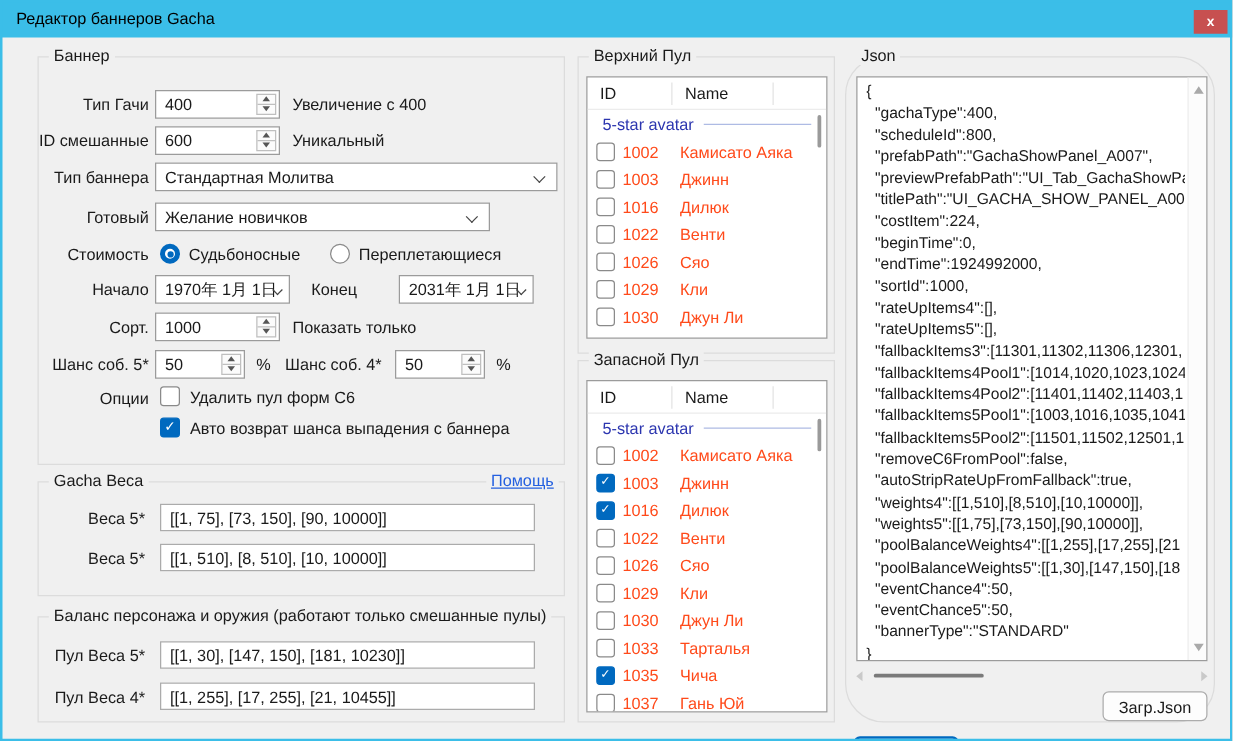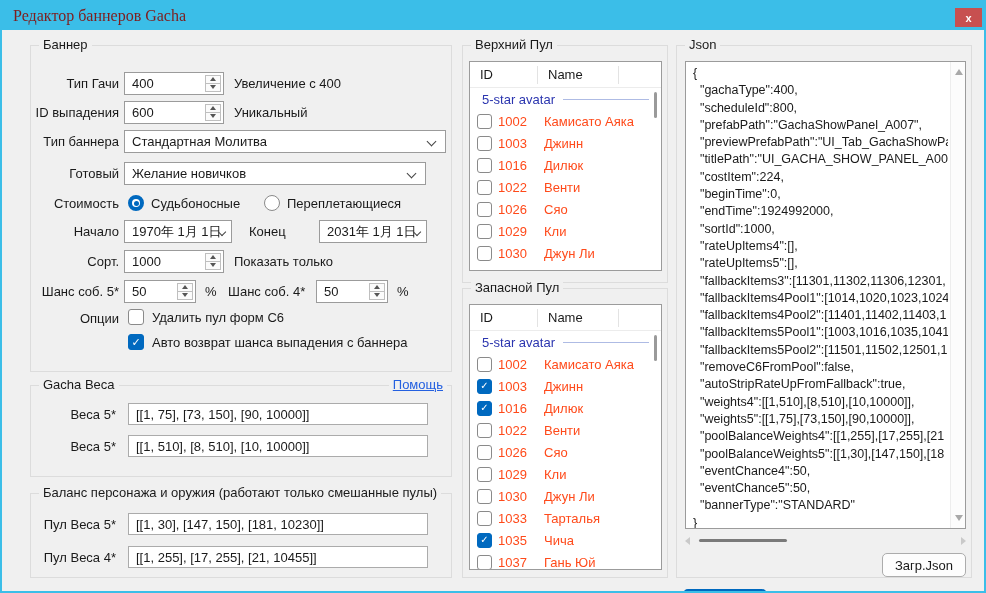--- a/index.html
+++ b/index.html
@@ -4,21 +4,21 @@
 <style>
   * { margin:0; padding:0; box-sizing:border-box; }
   html,body { background:#D8D8D8; }
   body { font-family:"Liberation Sans", sans-serif; font-size:13px; color:#1A1A1A; }
 
   .window { position:relative; width:986px; height:593px; background:#F0F0F0; overflow:hidden; }
   .frame  { position:absolute; inset:0; border:2px solid var(--color-titlebar,#3BBEE8); pointer-events:none; z-index:60; }
 
   
   .titlebar { position:absolute; left:0; top:0; right:0; height:30px; background:var(--color-titlebar,#3BBEE8); z-index:55; }
-  .titlebar .title { position:absolute; left:13px; top:7px; color:#7f1d1d; font-size:16px;font-family:Liberation Serif, serif; }
+  .titlebar .title { position:absolute; left:13px; top:7px; color:#000000; font-size:13px; }
   .close-btn { position:absolute; top:8px; right:4px; width:27px; height:19px; background:var(--color-close,#C75050);
                display:flex; align-items:center; justify-content:center; color:#fff; font-size:11px; font-weight:bold; cursor:pointer; }
 
   
   .group { position:absolute; border:1px solid #DCDCDC; background:transparent; }
   .legend { position:absolute; top:-9px; left:8px; background:#F0F0F0; padding:0 4px; font-size:13px; white-space:nowrap; }
   .legend-link { position:absolute; top:-9px; right:4px; background:#F0F0F0; padding:0 4px; font-size:13px; }
 
   .flabel { position:absolute; left:0; width:88px; text-align:right; line-height:23px; white-space:nowrap; }
   .note   { position:absolute; line-height:23px; white-space:nowrap; }
@@ -111,42 +111,42 @@
         <div class="spin-half">
             <i class="tri-up"></i>
           </div>
         <div class="spin-half">
             <i class="tri-down"></i>
           </div>
       </div>
     </div>
     <span class="note" style="left:203px; top:26px;">Увеличение с 400</span>
 
-    <span class="flabel" style="top:55px;">ID выпадения</span>
+    <span class="flabel" style="top:55px;">ID смешанные</span>
     <div class="num-input" style="left:93px; top:55px; width:100px;">
       <span class="val">600</span>
       <div class="spin">
         <div class="spin-half">
             <i class="tri-up"></i>
           </div>
         <div class="spin-half">
             <i class="tri-down"></i>
           </div>
       </div>
     </div>
     <span class="note" style="left:203px; top:55px;">Уникальный</span>
 
     <span class="flabel" style="top:84px;">Тип баннера</span>
     <div class="combo" style="left:93px; top:84px; width:322px;">
       <span class="val">Стандартная Молитва</span>
       <span class="chev"></span>
     </div>
 
     <span class="flabel" style="top:116px;">Готовый</span>
-    <div class="combo" style="left:93px; top:116px; width:302px;">
+    <div class="combo" style="left:93px; top:116px; width:268px;">
       <span class="val">Желание новичков</span>
       <span class="chev"></span>
     </div>
 
     <span class="flabel" style="top:146px;">Стоимость</span>
     <span class="radio checked" style="left:97px; top:149px;"></span>
     <span class="rlabel" style="left:120px; top:149px;">Судьбоносные</span>
     <span class="radio" style="left:233px; top:149px;"></span>
     <span class="rlabel" style="left:256px; top:149px;">Переплетающиеся</span>
 
@@ -378,21 +378,21 @@
             <span class="cb"></span>
             <span class="row-id">1037</span>
             <span class="row-name">Гань Юй</span>
           </div>
 
         </div>
       <span class="vthumb"></span>
     </div>
   </div>
 
-  <div class="group" style="left:676px; top:45px; width:296px; height:533px;">
+  <div class="group" style="left:676px; top:45px; width:296px; height:533px;border-radius:31px;">
     <span class="legend">Json</span>
 
     <div class="json-box" style="left:8px; top:15px; width:281px; height:468px;">
       <pre>{
   "gachaType":400,
   "scheduleId":800,
   "prefabPath":"GachaShowPanel_A007",
   "previewPrefabPath":"UI_Tab_GachaShowPa
   "titlePath":"UI_GACHA_SHOW_PANEL_A007_T
   "costItem":224,

